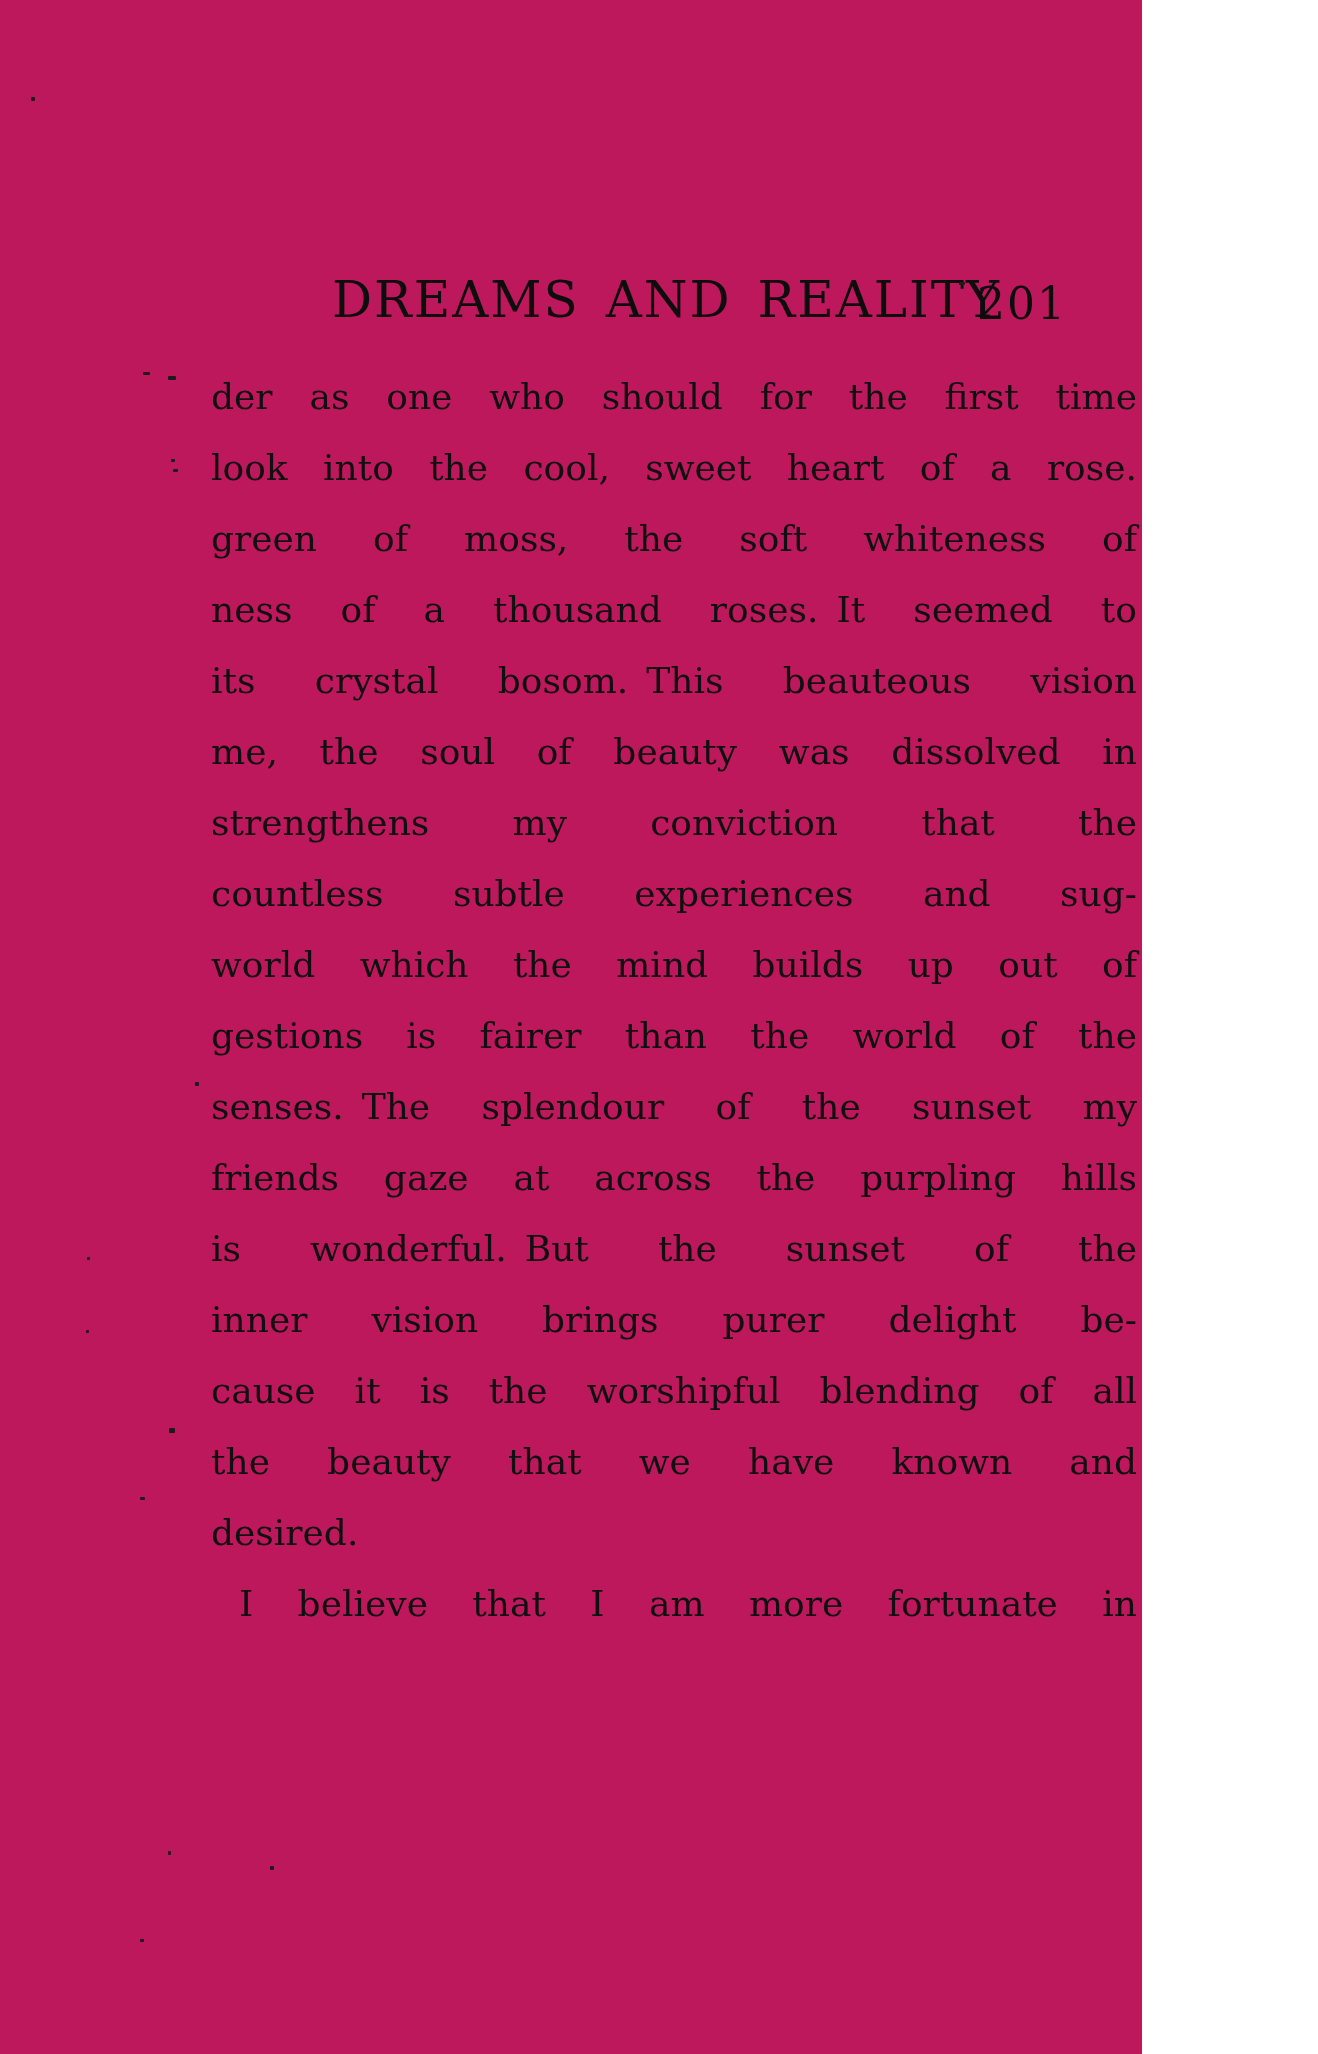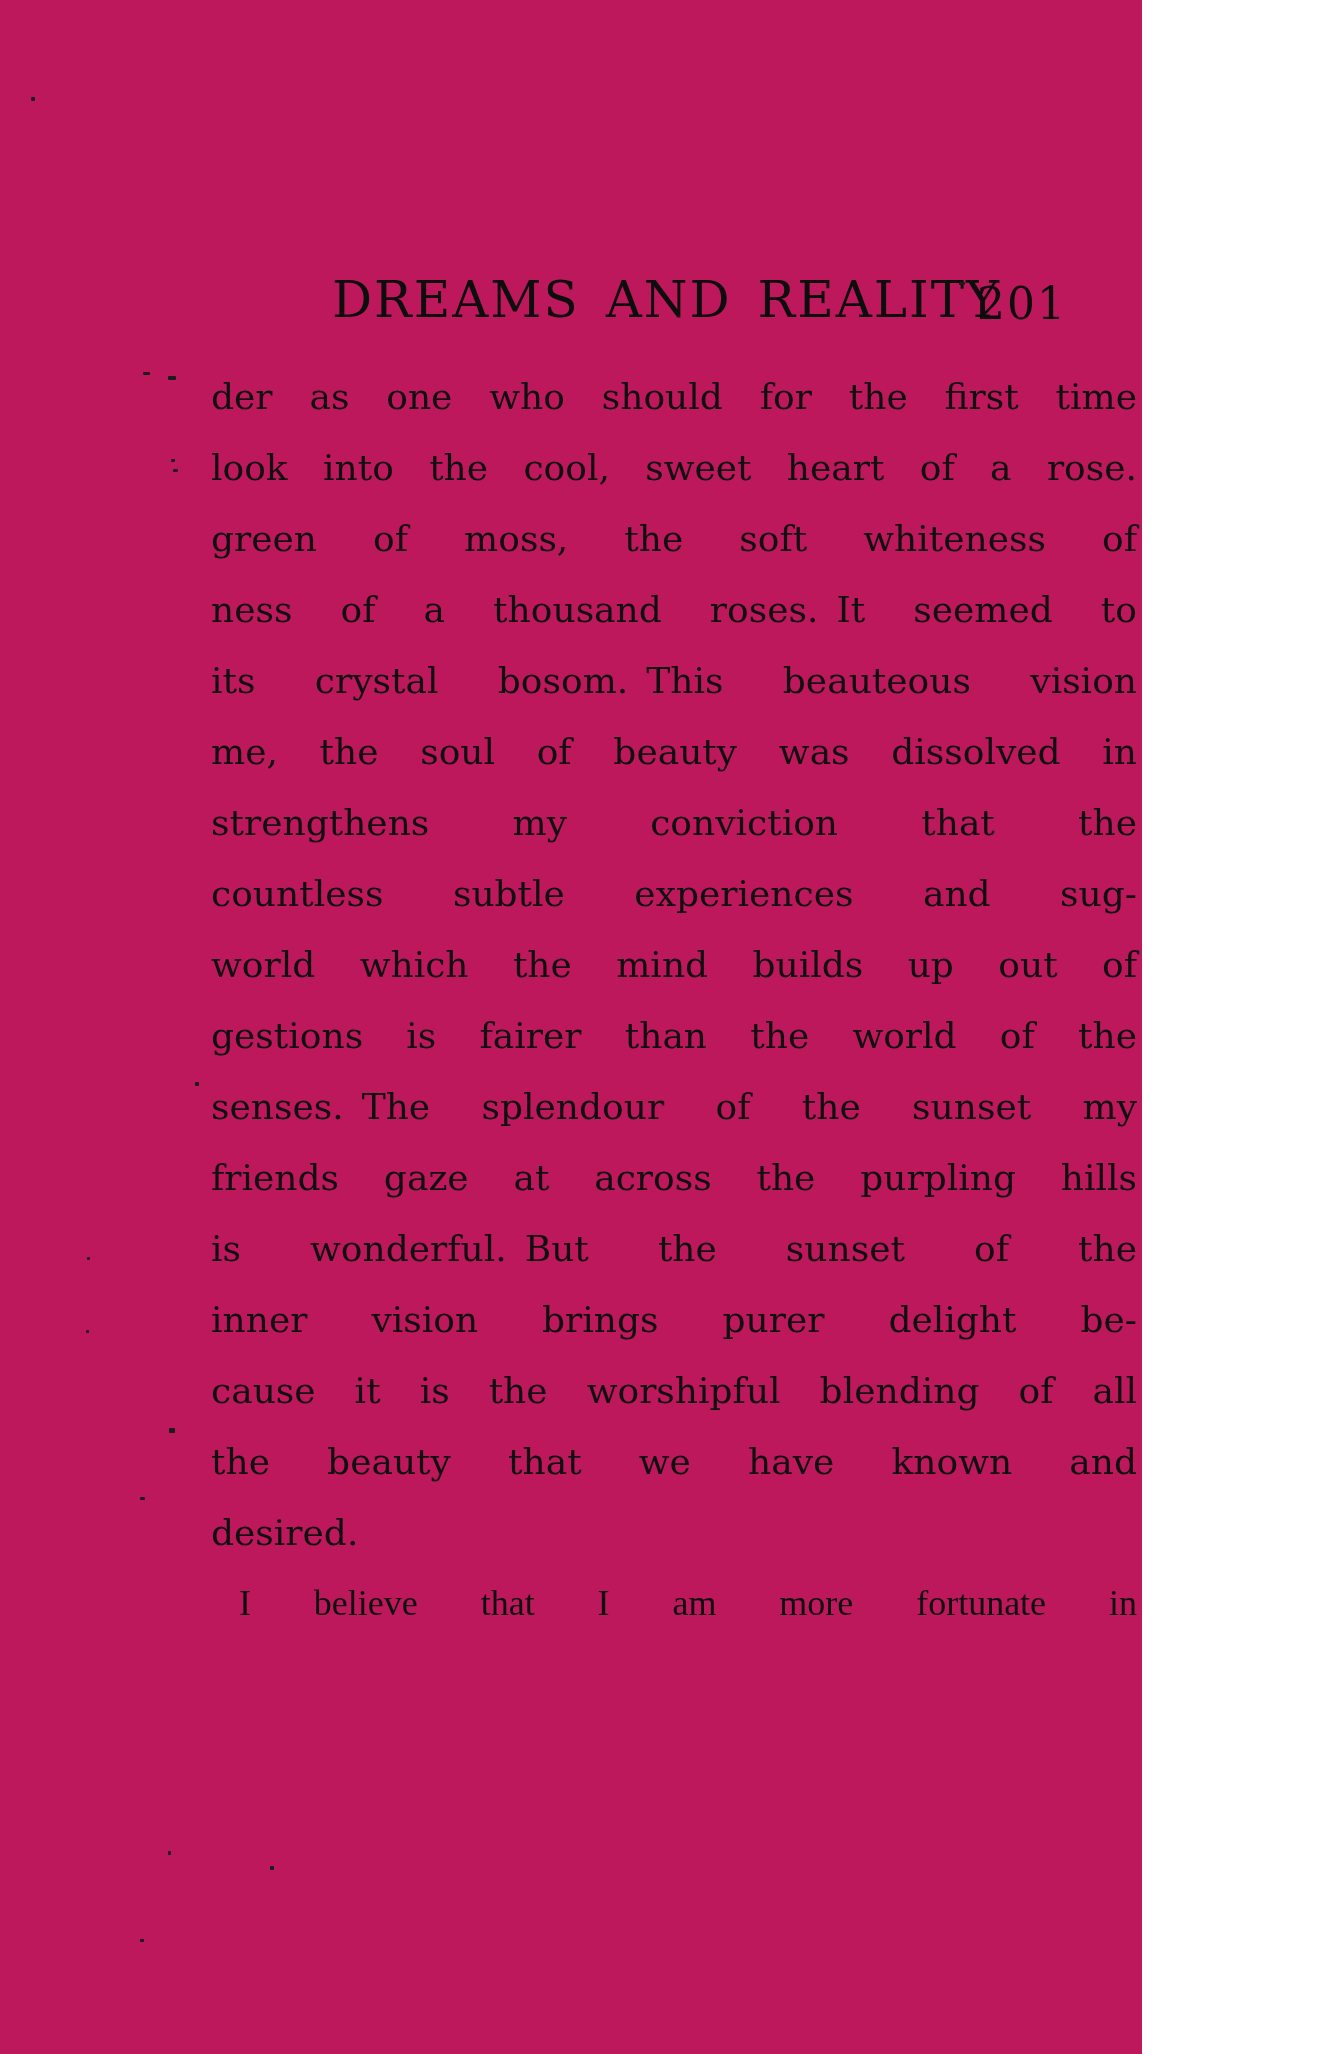--- a/index.html
+++ b/index.html
@@ -49,21 +49,20 @@
     text-align: justify;
     text-align-last: justify;
     white-space: normal;
   }
   .line.para-end {
     text-align: right;
     text-align-last: left;
   }
   .line.indent {
     text-indent: 28px;
-    font-family: Liberation Serif, serif;
   }
   .speck {
     position: absolute;
     background: #1c1c1c;
     border-radius: 1px;
   }
 </style>
 </head>
 <body>
 

